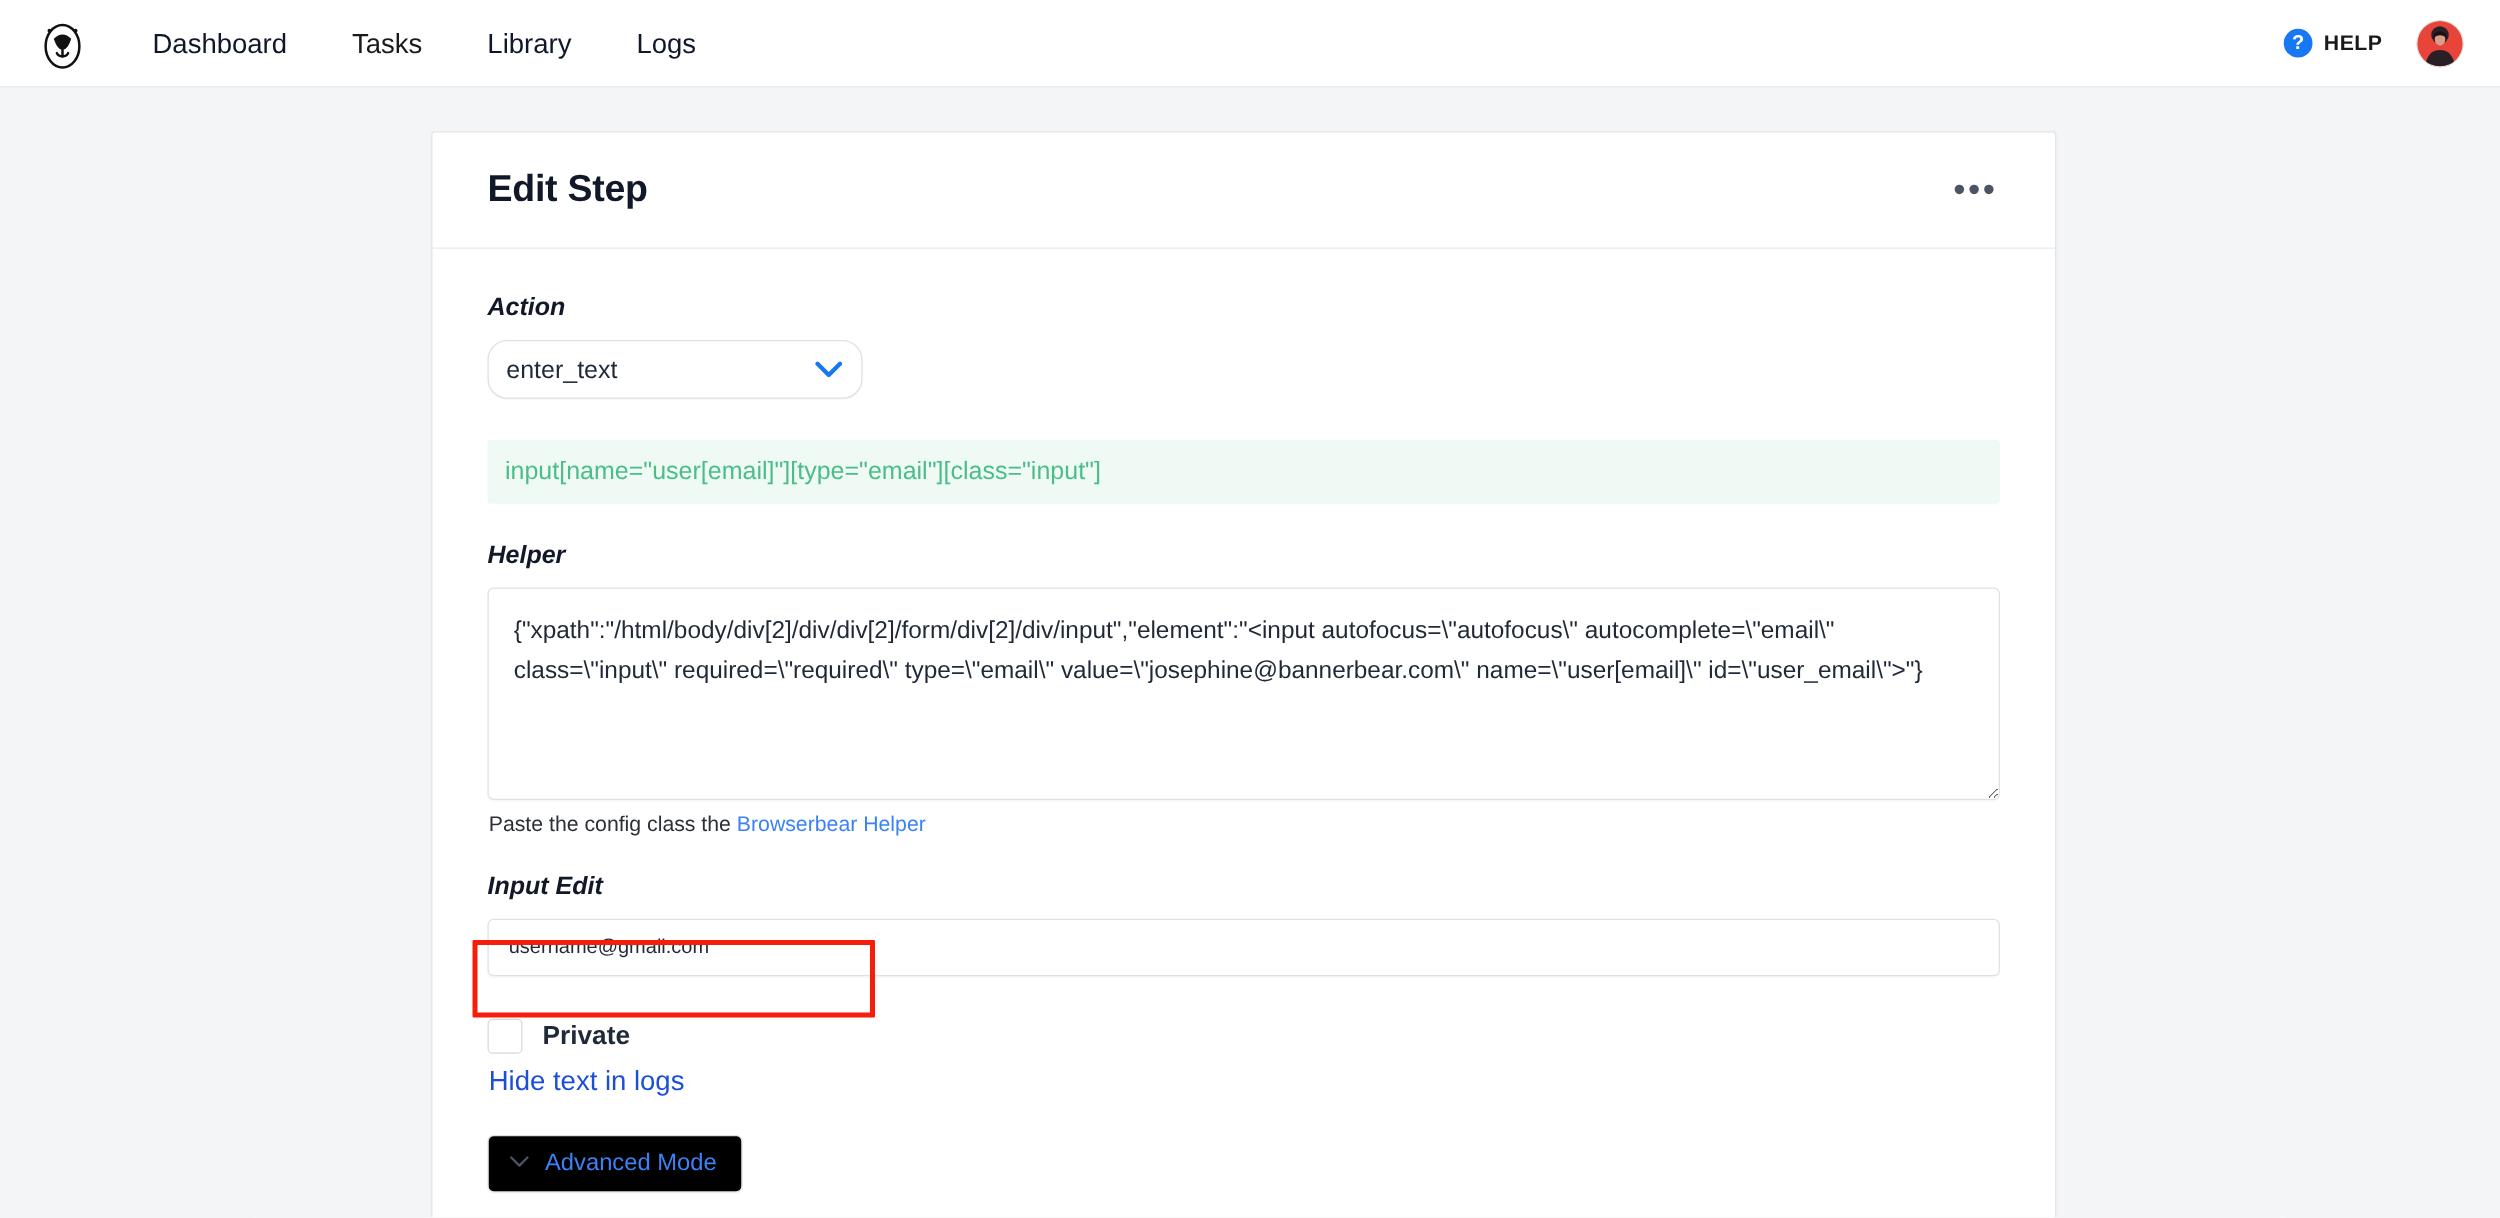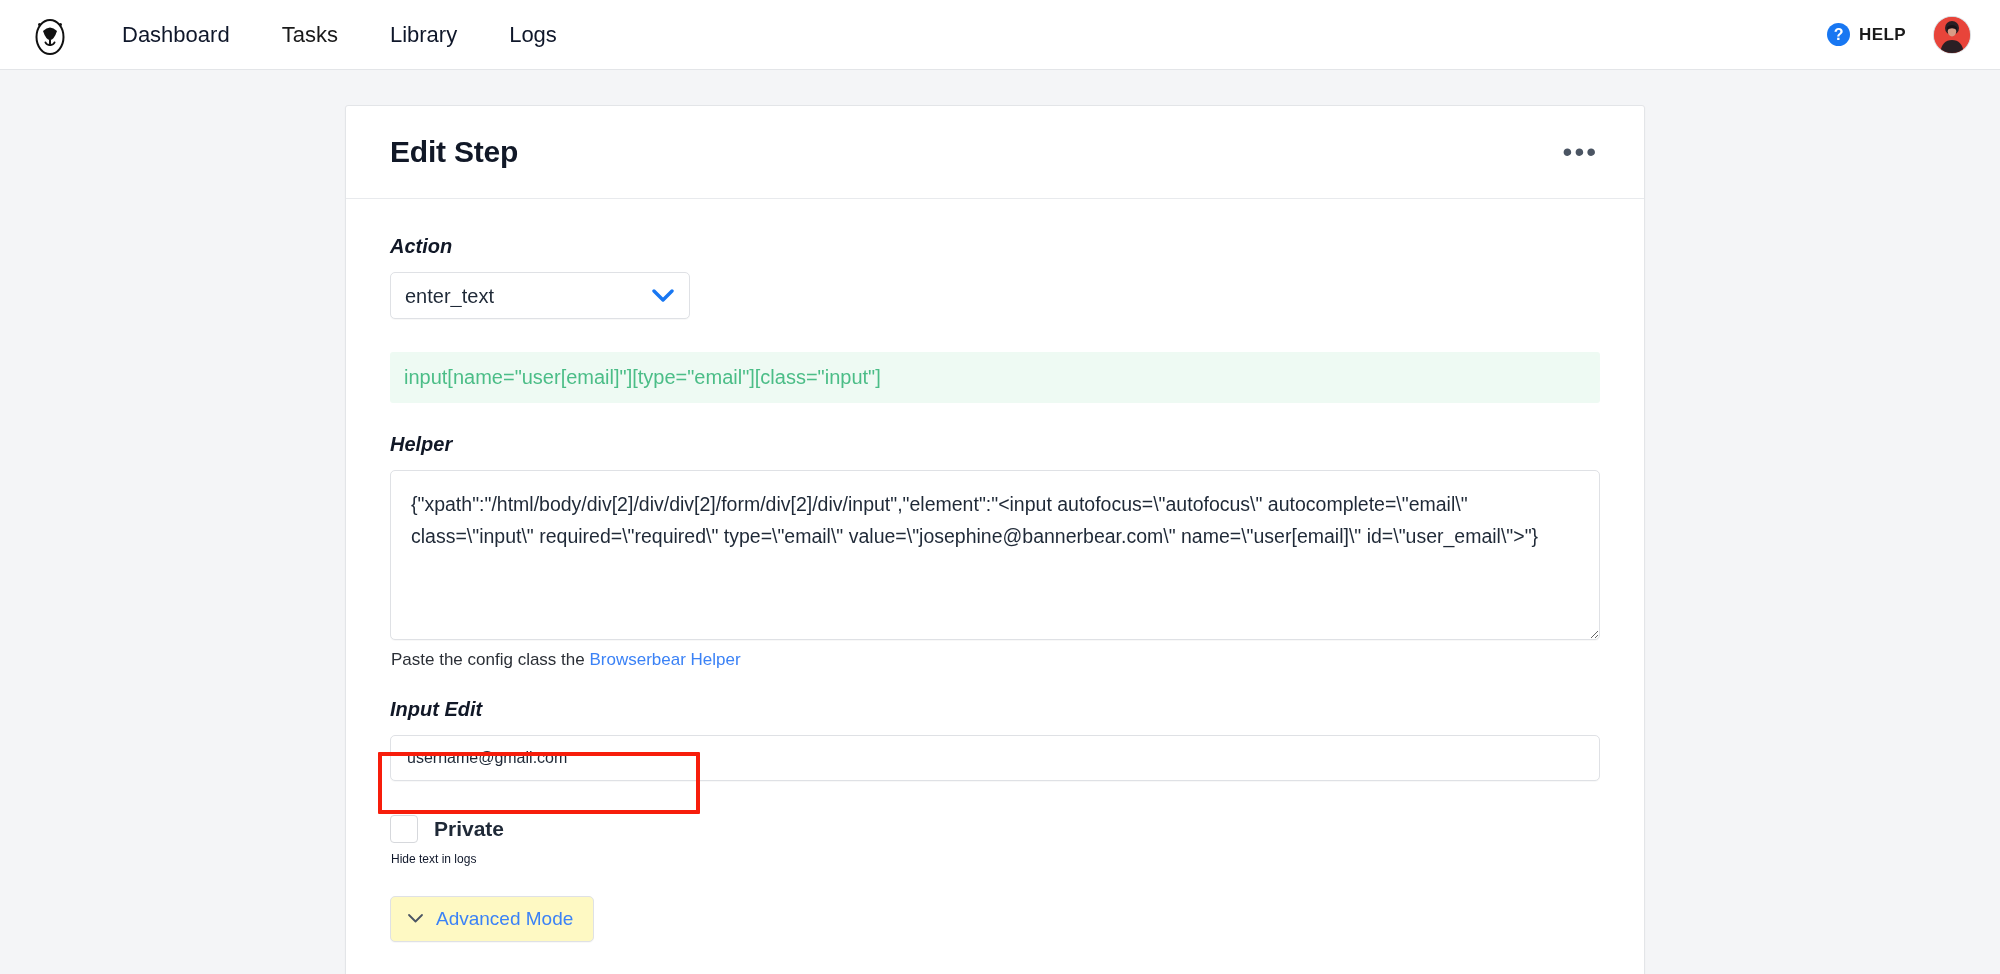--- a/index.html
+++ b/index.html
@@ -143,21 +143,21 @@
   .select-wrap {
     position: relative;
     width: 300px;
     height: 47px;
     margin-bottom: 33px;
   }
   .select-box {
     width: 100%;
     height: 100%;
     border: 1px solid #dfe1e5;
-    border-radius: 5px;
+    border-radius: 16px;
     background: #fff;
     font-size: 20px;
     color: #1f2937;
     padding: 0 44px 0 14px;
     font-family: "Liberation Sans", sans-serif;
     appearance: none;
     -webkit-appearance: none;
     cursor: pointer;
     box-shadow: 0 1px 1px rgba(16,24,40,.03);
   }
@@ -242,32 +242,32 @@
     background: #fff;
     flex: none;
     cursor: pointer;
   }
   .checkbox-label {
     font-size: 21px;
     font-weight: bold;
     color: #1f2937;
   }
   .sub-hint {
-    font-size: 12px;
-    color: #0f172a;
+    font-size: 22px;
+    color: #1d4ed8;
     margin: 9px 0 0 1px;
   }
 
   .adv-btn {
     margin-top: 30px;
     display: inline-flex;
     align-items: center;
     gap: 12px;
     border: 1px solid #dfe1e5;
-    background: #fef9c3;
+    background: #000000;
     border-radius: 5px;
     padding: 11px 20px 11px 16px;
     cursor: pointer;
     box-shadow: 0 1px 1px rgba(16,24,40,.03);
   }
   .adv-btn-text {
     font-size: 19px;
     color: #3b82f6;
   }
 </style>

